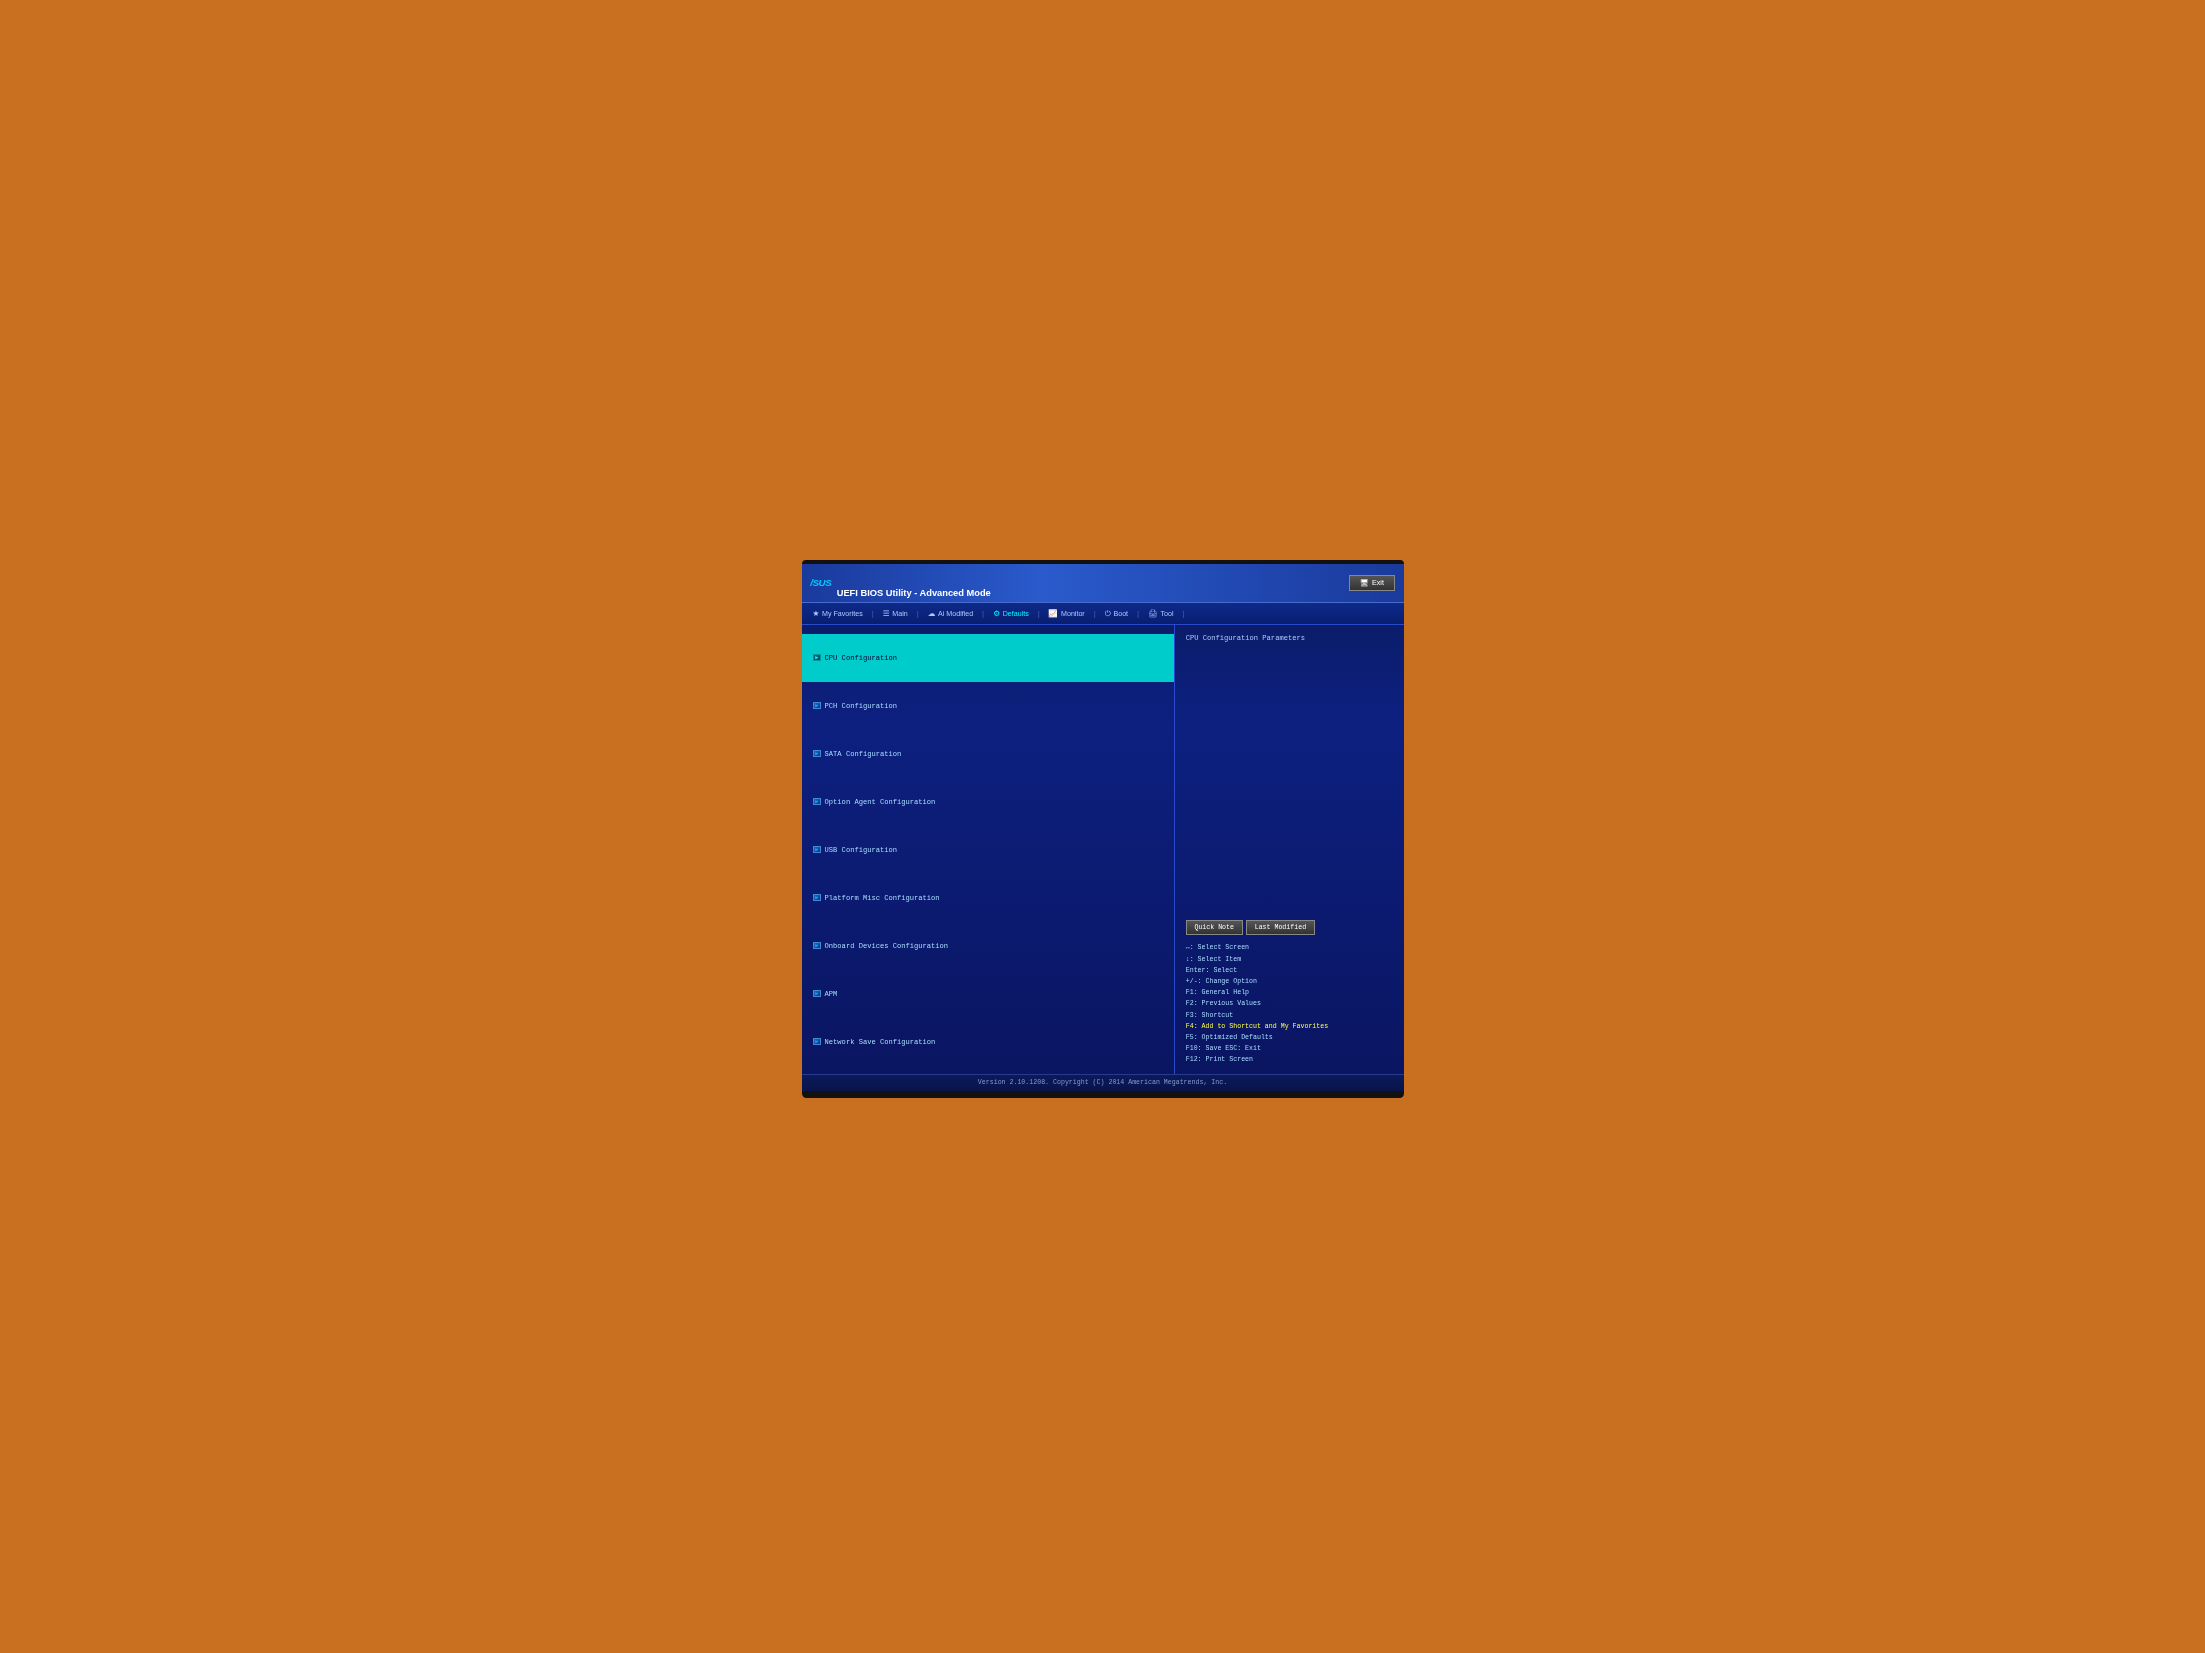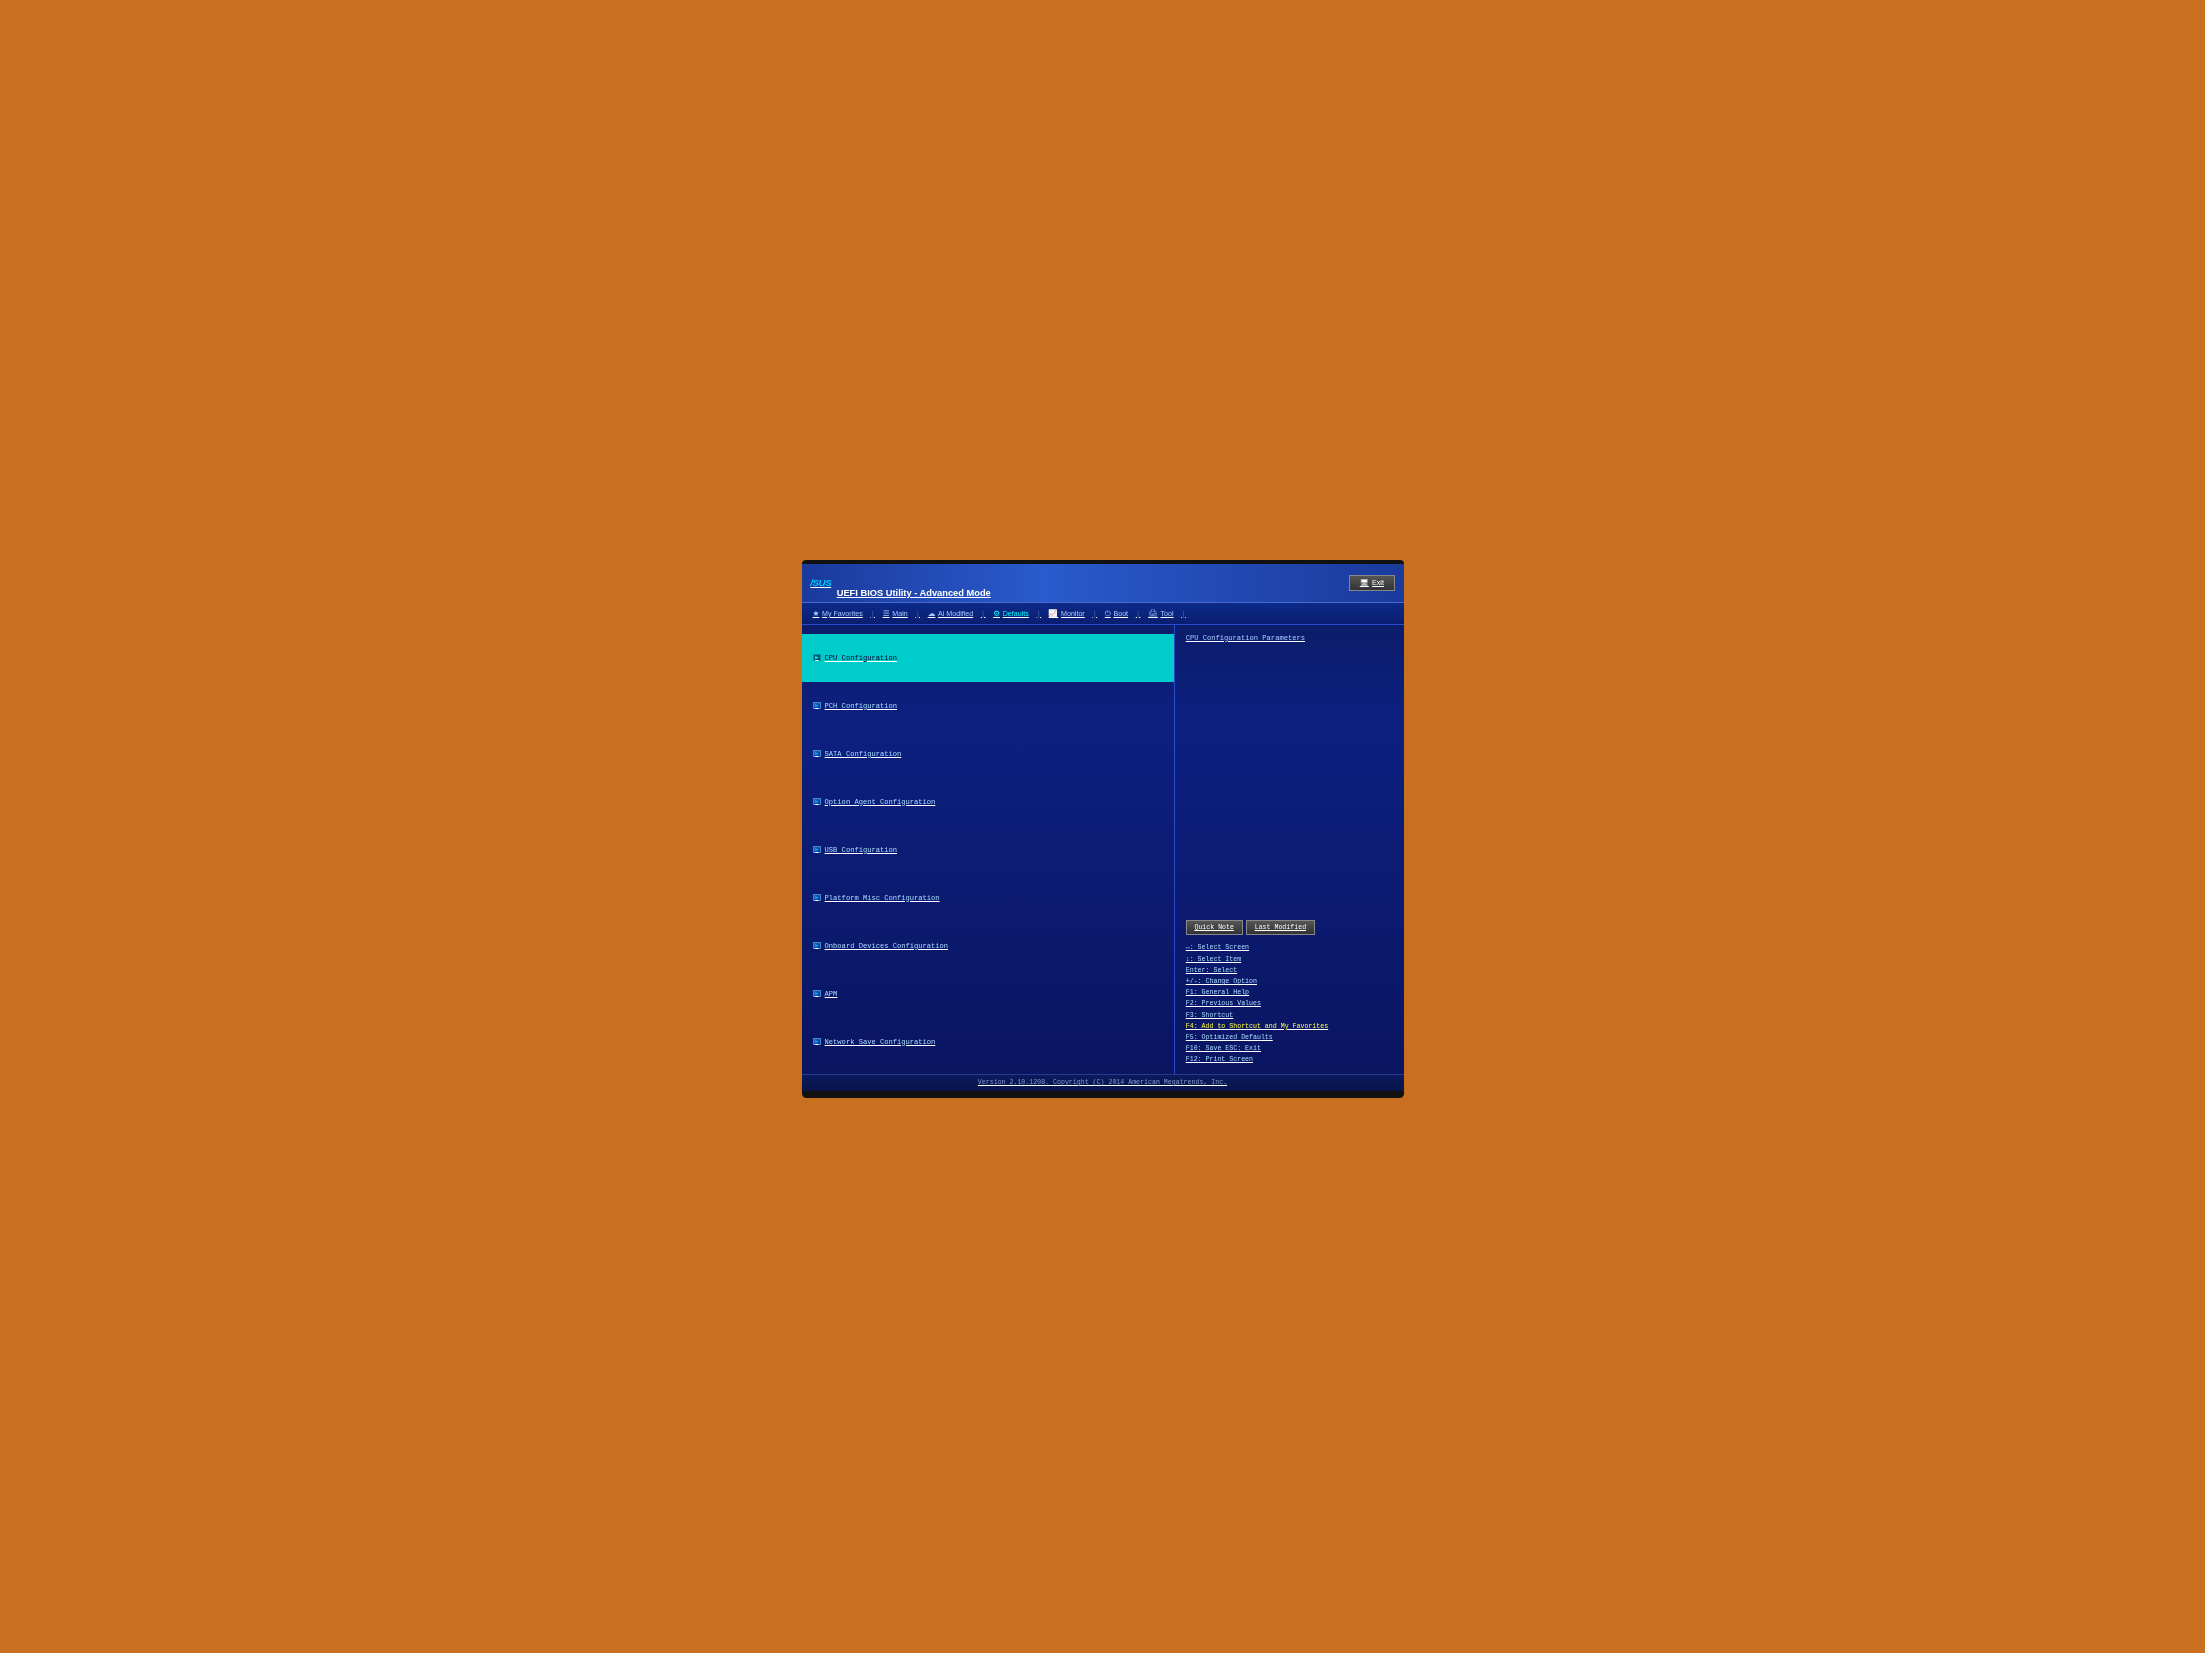--- a/index.html
+++ b/index.html
@@ -25,21 +25,20 @@
 
     .bios-screen {
       background: linear-gradient(180deg, #0a1a5c 0%, #0d2080 30%, #0a1560 100%);
       width: 100%;
       min-height: 317px;
       color: #fff;
       font-family: 'Courier New', Courier, monospace;
       font-size: 7.1px;
       position: relative;
       overflow: hidden;
-      text-decoration: underline;
     }
 
     
     .header-bar {
       background: linear-gradient(90deg, #1a3a9c 0%, #2a5acc 40%, #1a3a9c 100%);
       display: flex;
       align-items: center;
       justify-content: space-between;
       padding: 4.4px 8.8px;
       border-bottom: 1.1px solid #4a6acc;

